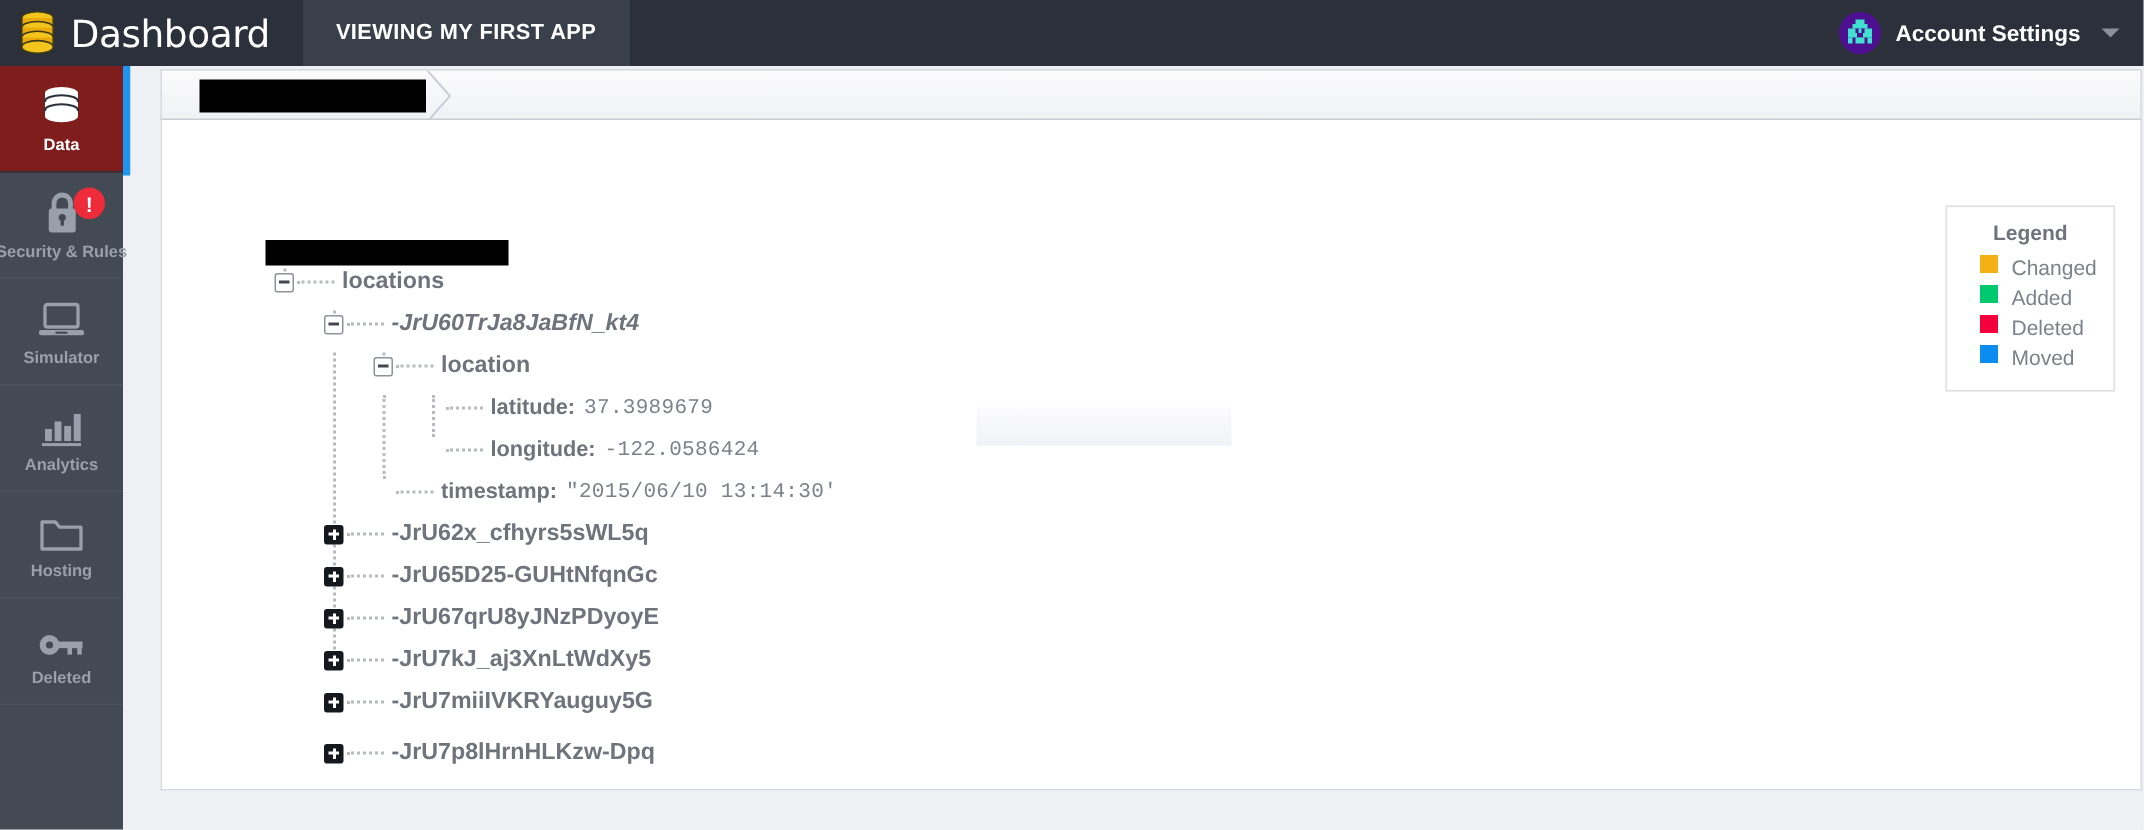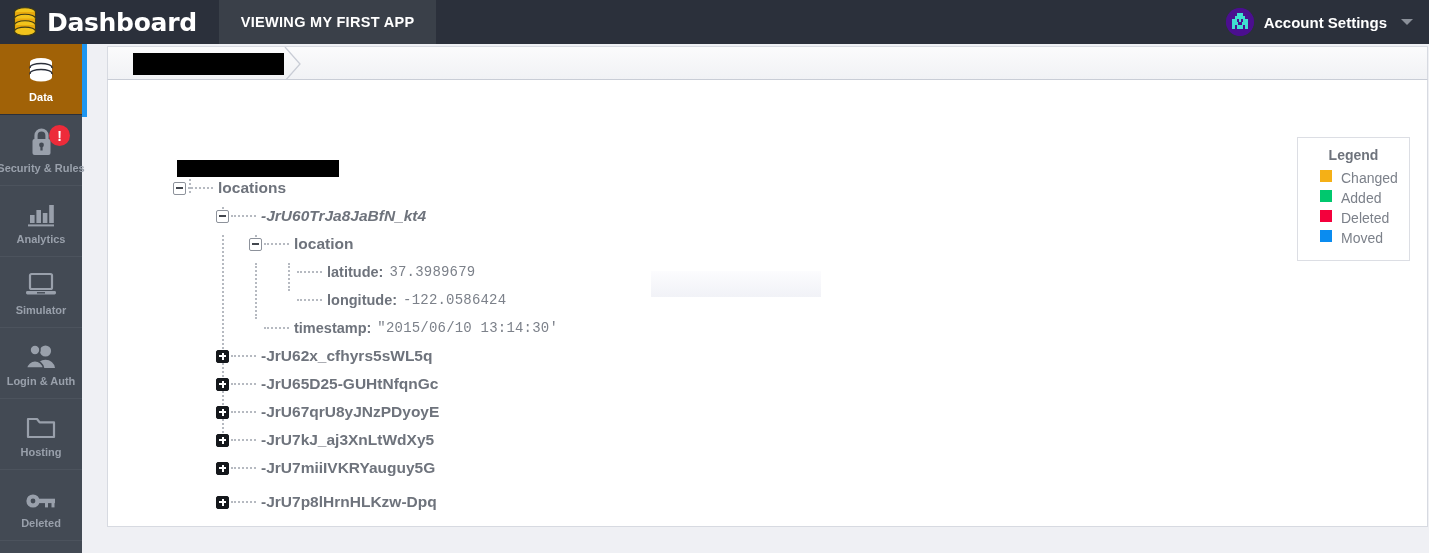--- a/index.html
+++ b/index.html
@@ -20,21 +20,21 @@
   }
   #brand {
     display: flex; align-items: center;
     padding-left: 12px;
     height: 44px;
   }
   #logo-icon { width: 26px; height: 30px; display:block; }
   #brand-title {
     color: #ffffff;
     font-size: 25px;
-    font-weight: bold;
+    font-weight: normal;
     letter-spacing: -0.3px;
     margin-left: 9px;
     font-family: "DejaVu Sans", sans-serif;
   }
   #app-tab {
     margin-left: 22px;
     height: 44px;
     padding: 0 22px;
     background: #3a4049;
     color: #ffffff;
@@ -74,21 +74,21 @@
   }
   .side-item {
     position: relative;
     width: 82px;
     height: 71px;
     display: flex; flex-direction: column;
     align-items: center; justify-content: center;
     border-bottom: 1px solid #4c535d;
     color: #99a0ab;
   }
-  .side-item.active { background: #a16207; color: #ffffff; border-bottom-color:#2b303b;}
+  .side-item.active { background: #7f1d1d; color: #ffffff; border-bottom-color:#2b303b;}
   .side-icon { height: 30px; display: flex; align-items: flex-end; justify-content: center; }
   .side-label {
     font-size: 11px;
     font-weight: bold;
     margin-top: 6px;
     white-space: nowrap;
   }
   #blue-accent {
     position: absolute; left: 82px; top: 44px;
     width: 5px; height: 73px;
@@ -312,50 +312,39 @@
         <rect x="4.5" y="13" width="18" height="16" rx="2" fill="#99a0ab"></rect>
         <circle cx="13.5" cy="19" r="2.4" fill="#434a54"></circle>
         <rect x="12.4" y="19" width="2.2" height="5.5" fill="#434a54"></rect>
       </svg>
       </span>
       <span class="side-label">Security &amp; Rules</span>
       <span id="alert-badge">!</span>
     </div>
     <div class="side-item">
       <span class="side-icon">
+        <svg width="32" height="26" viewBox="0 0 32 26">
+        <rect x="5" y="2" width="22" height="15" rx="1.5" fill="none" stroke="#99a0ab" stroke-width="2.2"></rect>
+        <rect x="1" y="19" width="30" height="3.5" rx="1.4" fill="#99a0ab"></rect>
+        <rect x="12" y="20.1" width="8" height="1.4" fill="#434a54"></rect>
+      </svg>
+      </span>
+      <span class="side-label">Simulator</span>
+    </div>
+    <div class="side-item">
+      <span class="side-icon">
         <svg width="28" height="26" viewBox="0 0 28 26">
         <rect x="3" y="14" width="4.6" height="8" fill="#99a0ab"></rect>
         <rect x="9.4" y="9" width="4.6" height="13" fill="#99a0ab"></rect>
         <rect x="15.8" y="12" width="4.6" height="10" fill="#99a0ab"></rect>
         <rect x="22.2" y="4" width="4.6" height="18" fill="#99a0ab"></rect>
         <rect x="1" y="23.4" width="26" height="2" fill="#99a0ab"></rect>
       </svg>
       </span>
       <span class="side-label">Analytics</span>
-    </div>
-    <div class="side-item">
-      <span class="side-icon">
-        <svg width="32" height="26" viewBox="0 0 32 26">
-        <rect x="5" y="2" width="22" height="15" rx="1.5" fill="none" stroke="#99a0ab" stroke-width="2.2"></rect>
-        <rect x="1" y="19" width="30" height="3.5" rx="1.4" fill="#99a0ab"></rect>
-        <rect x="12" y="20.1" width="8" height="1.4" fill="#434a54"></rect>
-      </svg>
-      </span>
-      <span class="side-label">Simulator</span>
-    </div>
-    <div class="side-item">
-      <span class="side-icon">
-        <svg width="32" height="26" viewBox="0 0 32 26">
-        <circle cx="20.5" cy="8" r="5.6" fill="#99a0ab"></circle>
-        <path d="M11 25 a9.6 9.6 0 0 1 19 0z" fill="#99a0ab"></path>
-        <circle cx="10" cy="7" r="5" fill="#99a0ab" stroke="#434a54" stroke-width="1.6"></circle>
-        <path d="M1.5 25 a8.6 8.6 0 0 1 17 0z" fill="#99a0ab" stroke="#434a54" stroke-width="1.6"></path>
-      </svg>
-      </span>
-      <span class="side-label">Login &amp; Auth</span>
     </div>
     <div class="side-item">
       <span class="side-icon">
         <svg width="32" height="26" viewBox="0 0 32 26">
         <path d="M3 23 V5 h9 l2.6 3.4 H29 V23 z" fill="none" stroke="#99a0ab" stroke-width="2.2" stroke-linejoin="round"></path>
       </svg>
       </span>
       <span class="side-label">Hosting</span>
     </div>
     <div class="side-item">
@@ -387,21 +376,21 @@
     <div id="ghost-box"></div>
 
     <div id="tree">
       <div id="root-redacted"></div>
     <div class="vline" style="left: 81px; top: 99px; height: 14px;"></div>
         <div class="vline" style="left: 114px; top: 127px; height: 14px;"></div>
         <div class="vline" style="left: 114px; top: 155px; height: 206px;"></div>
         <div class="vline" style="left: 147px; top: 155px; height: 14px;"></div>
         <div class="vline" style="left: 147px; top: 183px; height: 56px;"></div>
         <div class="vline" style="left: 180px; top: 183px; height: 28px;"></div>
-        <div class="tnode" style="top: 94px; left: 65px; justify-content: flex-end;">
+        <div class="tnode" style="top: 94px; left: 75px; justify-content: flex-end;">
           <span class="toggle minus"></span>
           <span class="hdash"></span>
           <span class="tlabel">locations</span>
         </div>
         <div class="tnode" style="top: 122px; left: 108px; font-style: italic;">
           <span class="toggle minus"></span>
           <span class="hdash"></span>
           <span class="tlabel">-JrU60TrJa8JaBfN_kt4</span>
         </div>
         <div class="tnode" style="top: 150px; left: 141px;">

